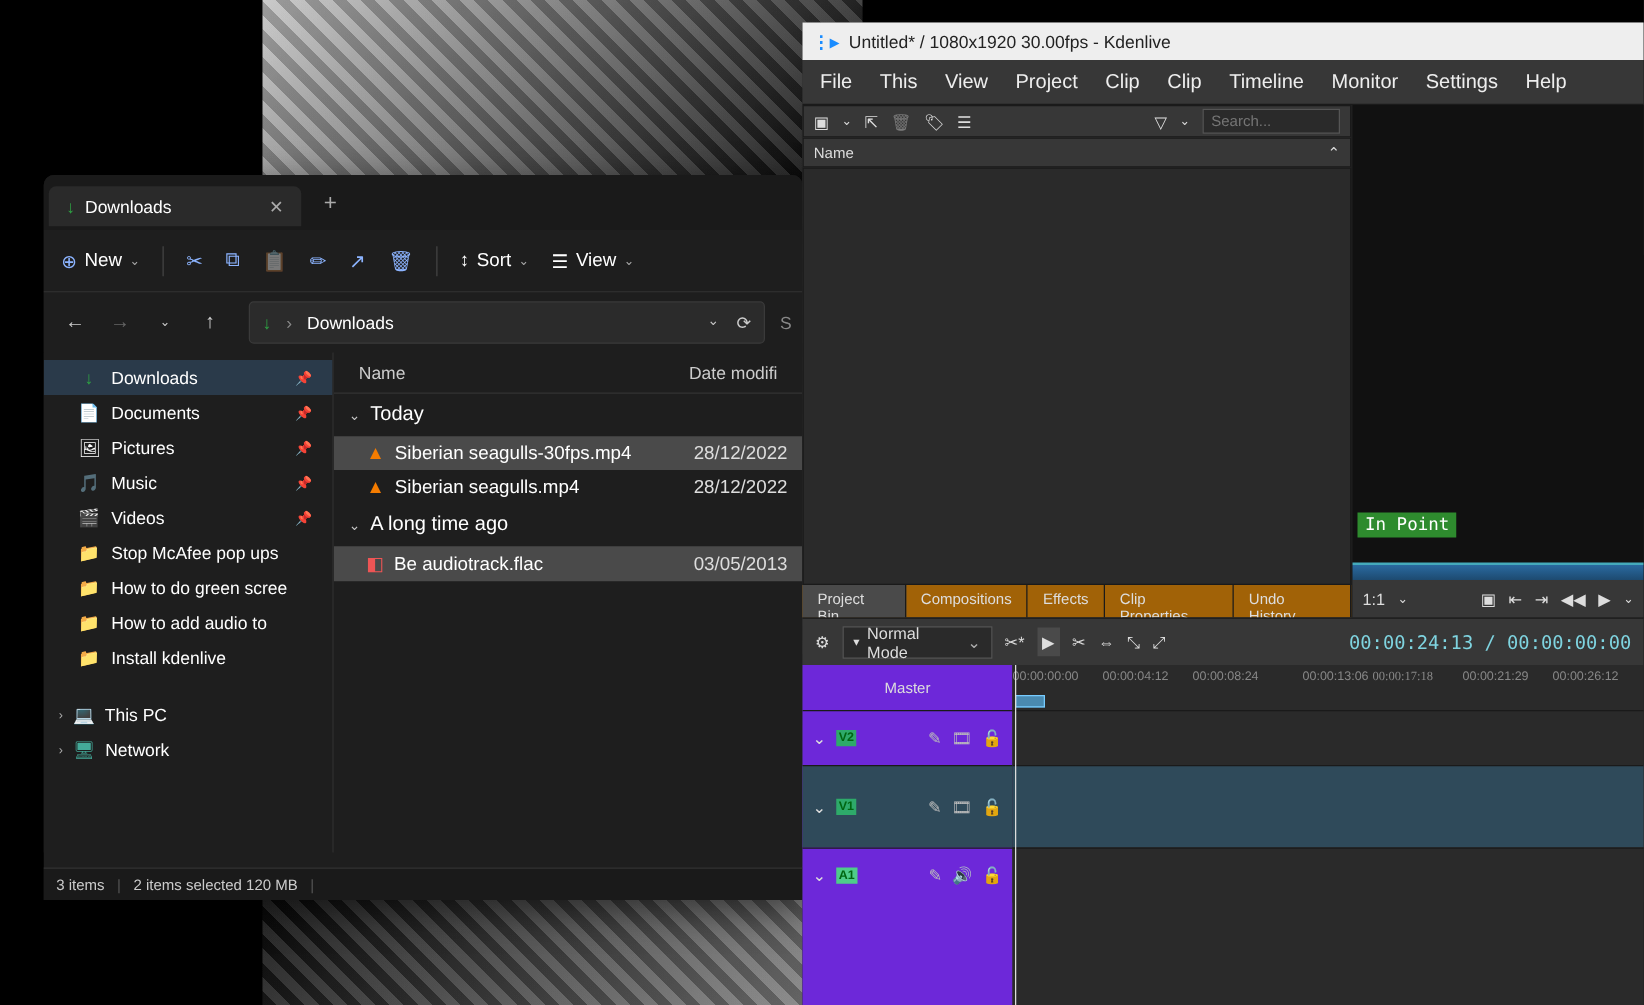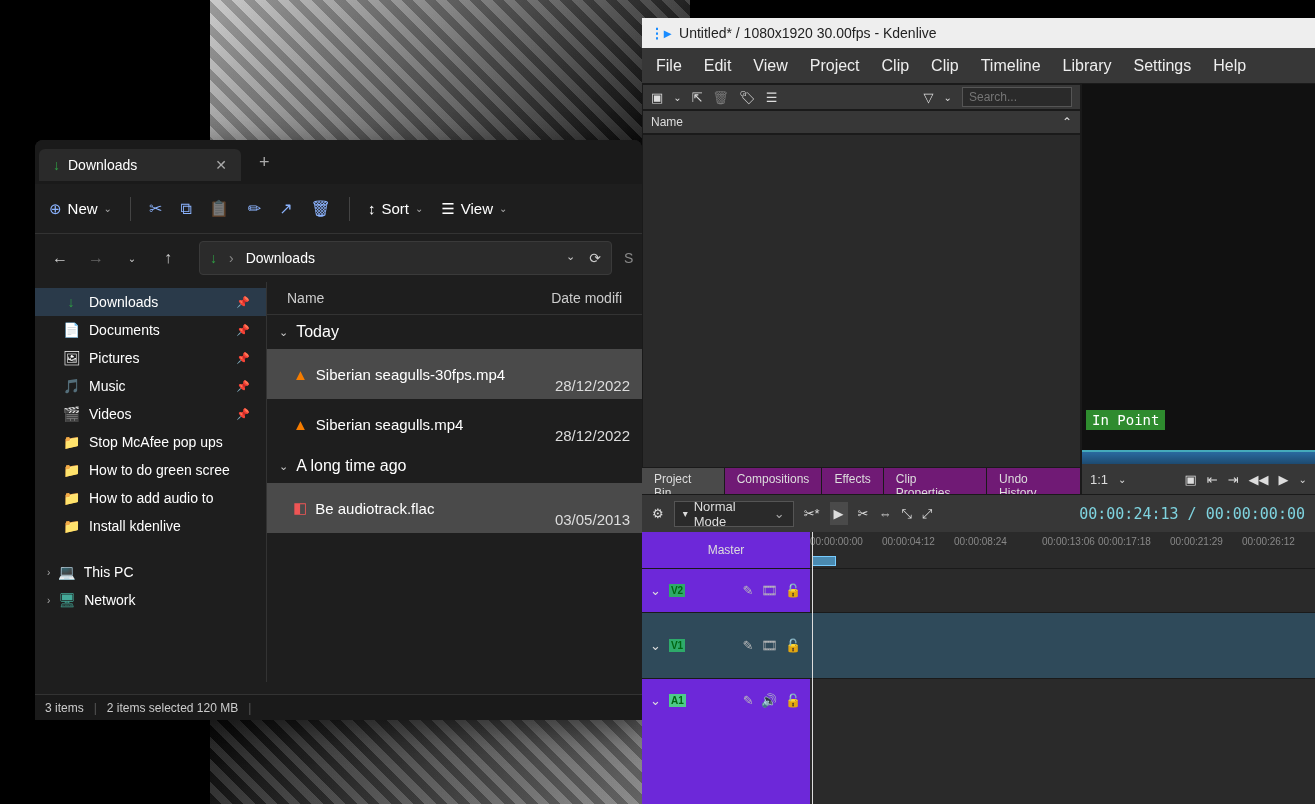--- a/index.html
+++ b/index.html
@@ -37,21 +37,21 @@
 .side-group .chev { color:#aaa; font-size:10px;}
 .exp-main { flex:1; background:#1e1e1e; overflow:hidden;}
 .col-head { display:flex; padding:8px 20px; color:#ccc; border-bottom:1px solid #333; font-size:14px;}
 .col-name { flex:1;}
 .group-head { display:flex; align-items:center; gap:8px; padding:8px 12px; font-size:16px;}
 .group-head .chev { font-size:11px; color:#ccc;}
 .file-row { display:flex; align-items:center; padding:5px 12px 5px 26px; font-size:15px;}
 .file-row.sel { background:#4a4a4a;}
 .file-row .fi { margin-right:8px;}
 .file-row .fname { flex:1;}
-.file-row .fdate { color:#ddd;margin-top:23px;}
+.file-row .fdate { color:#ddd;}
 .vlc { color:#f57c00;}
 .flac { color:#e55;}
 .exp-status { position:absolute; bottom:0; left:0; right:0; height:26px; background:#1a1a1a; color:#ccc; font-size:12px; display:flex; align-items:center; gap:10px; padding:0 10px; border-top:1px solid #333;}
 .stat-div { color:#555;}
 
 
 .kden { position:absolute; left:642px; top:18px; right:0; bottom:0; background:#2a2a2a; color:#ddd; font-size:13px; display:flex; flex-direction:column;}
 .kden-title { height:30px; background:#eeeeee; color:#222; display:flex; align-items:center; gap:8px; padding:0 8px; font-size:14px;}
 .kden-title .logo { color:#1a8cff; font-weight:bold;}
 .kden-menu { height:36px; background:#373737; display:flex; align-items:center; gap:22px; padding:0 14px; font-size:16px; color:#eee; border-bottom:1px solid #1a1a1a;}
@@ -62,21 +62,21 @@
 .bin-tb input { background:#2a2a2a; border:1px solid #555; color:#aaa; height:20px; padding:0 6px; width:110px; font-size:12px;}
 .bin-head { height:24px; background:#373737; border:1px solid #1a1a1a; display:flex; align-items:center; padding:0 8px; font-size:12px;}
 .bin-head .sort { margin-left:auto;}
 .bin-body { flex:1; background:#2a2a2a; border:1px solid #1a1a1a;}
 .kden-monitor { flex:1; background:#202020; display:flex; flex-direction:column;}
 .mon-view { flex:1; background:#111; position:relative;}
 .in-point { position:absolute; bottom:34px; left:4px; background:#2e8b2e; color:#fff; padding:2px 6px; font-family:monospace; font-size:14px;}
 .mon-ruler { height:14px; background:linear-gradient(#2a6aa0,#1d4a70); border-top:2px solid #4ab;}
 .mon-ctrl { height:30px; background:#373737; display:flex; align-items:center; gap:10px; padding:0 8px;}
 .mon-ctrl .sp { flex:1;}
-.kden-tabs { height:26px; background:#701a75; display:flex;}
+.kden-tabs { height:26px; background:#a16207; display:flex;}
 .kden-tabs .tab { padding:4px 12px; font-size:12px; border-right:1px solid #1a1a1a;}
 .kden-tabs .tab.active { background:#4a4a4a;}
 .kden-tl-tb { height:38px; background:#373737; display:flex; align-items:center; gap:10px; padding:0 10px; border-top:1px solid #1a1a1a;}
 .mode-box { display:flex; align-items:center; background:#2a2a2a; border:1px solid #555; height:26px; padding:0 8px; gap:6px; width:120px; font-size:13px;}
 .mode-box .chev { margin-left:auto; color:#aaa;}
 .timecode { margin-left:auto; font-family:monospace; font-size:15px; color:#7fd4e0;}
 .kden-timeline { flex:1; background:#2a2a2a; display:flex;}
 .tl-headers { width:168px; background:#6d28d9;}
 .tl-master { height:36px; display:flex; align-items:center; justify-content:center; font-size:12px;}
 .tl-track { height:44px; border-top:1px solid #1a1a1a; display:flex; align-items:center; gap:8px; padding:0 8px;}
@@ -251,27 +251,27 @@
   </div>
 </div>
 
 <div class="kden">
   <div class="kden-title">
     <span class="logo">⋮▸</span>
     <span>Untitled* / 1080x1920 30.00fps - Kdenlive</span>
   </div>
   <div class="kden-menu" id="kden-menu">
       <span>File</span>
-      <span>Edit</span>
+      <span>This</span>
       <span>View</span>
       <span>Project</span>
       <span>Clip</span>
       <span>Clip</span>
       <span>Timeline</span>
-      <span>Library</span>
+      <span>Monitor</span>
       <span>Settings</span>
       <span>Help</span>
     </div>
 
   <div class="kden-mid">
     <div class="kden-bin">
       <div class="bin-tb">
         <span>▣</span>
         <span style="font-size:10px">⌄</span>
         <span>⇱</span>
@@ -368,21 +368,21 @@
           </div>
         </div>
     </div>
     <div class="tl-body">
       <div class="tl-ruler" id="tl-ruler">
         <div class="clip-stub"></div>
       <span style="left: 0px;">00:00:00:00</span>
           <span style="left: 72px;">00:00:04:12</span>
           <span style="left: 144px;">00:00:08:24</span>
           <span style="left: 232px;">00:00:13:06</span>
-          <span style="left: 288px;">00:00:17:18</span>
+          <span style="left: 288px; font-family: Liberation Serif, serif;">00:00:17:18</span>
           <span style="left: 360px;">00:00:21:29</span>
           <span style="left: 432px;">00:00:26:12</span>
         </div>
       <div class="tl-lane v2"></div>
       <div class="tl-lane v1"></div>
       <div class="tl-lane a1"></div>
       <div class="playhead"></div>
     </div>
   </div>
 </div>

